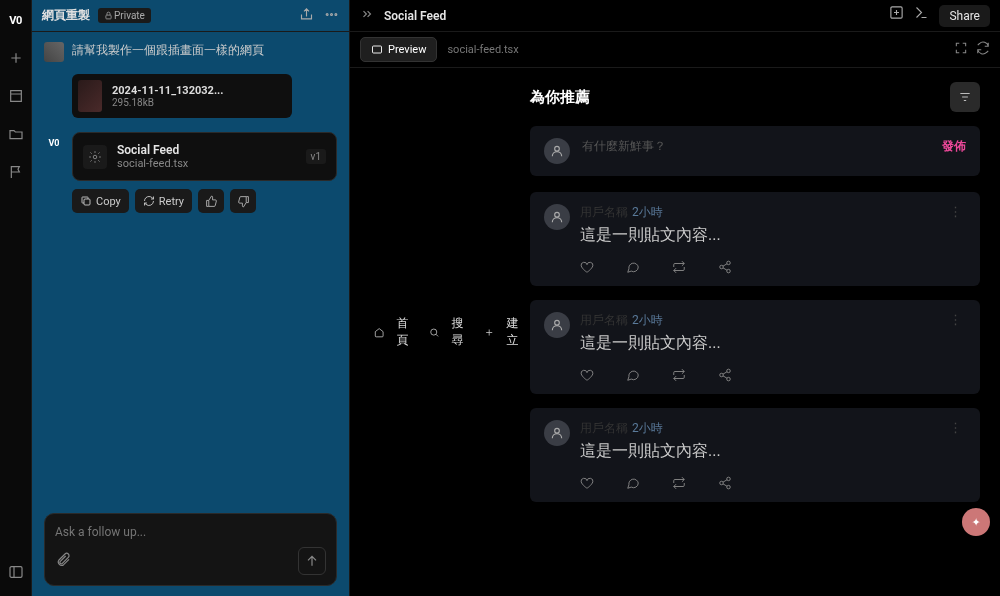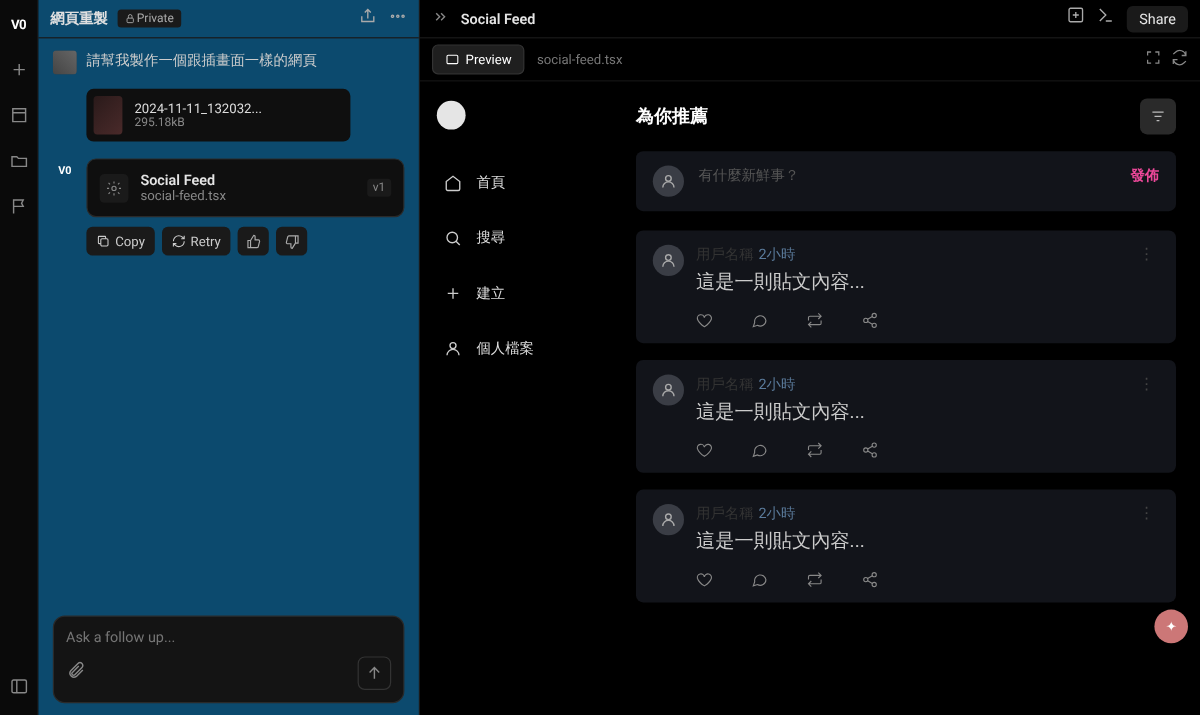--- a/index.html
+++ b/index.html
@@ -15,21 +15,21 @@
 .left-title{font-size:12px;font-weight:600;color:#e0e0e0}
 .badge{font-size:10px;padding:2px 6px;background:#1a1a1a;border-radius:3px;color:#aaa;display:flex;align-items:center;gap:1px}
 .hdr-actions{margin-left:auto;display:flex;gap:10px}
 .hdr-actions svg{width:15px;height:15px;stroke:#aaa;fill:none;stroke-width:1.8}
 .chat{flex:1;overflow-y:auto;padding:10px 12px}
 .msg{display:flex;gap:8px;margin-bottom:12px}
 .avatar{width:20px;height:20px;border-radius:3px;background:#333;flex-shrink:0;background-image:linear-gradient(45deg,#444,#666)}
 .msg-txt{font-size:12px;color:#ccc;line-height:1.4}
 .attachment{margin-left:28px;margin-bottom:14px;display:flex;gap:10px;align-items:center;background:#0f0f0f;padding:6px;border-radius:6px;width:220px}
 .thumb{width:24px;height:32px;background:linear-gradient(135deg,#2a1a1a,#4a2a2a);border-radius:3px;flex-shrink:0}
-.att-name{font-size:11px;color:#ddd;font-weight:400}
+.att-name{font-size:11px;color:#ddd;font-weight:700}
 .att-size{font-size:10px;color:#888}
 .v0-row{display:flex;gap:8px;margin-bottom:8px;align-items:flex-start}
 .v0-badge{width:20px;height:14px;font-size:9px;font-weight:700;color:#fff;display:flex;align-items:center;justify-content:center;margin-top:4px}
 .card{flex:1;background:#0f0f0f;border:1px solid #2a2a2a;border-radius:8px;padding:10px;display:flex;gap:10px;align-items:center}
 .card-icon{width:24px;height:24px;border-radius:4px;background:#1a1a1a;display:flex;align-items:center;justify-content:center}
 .card-icon svg{width:14px;height:14px;stroke:#888;fill:none;stroke-width:1.6}
 .card-title{font-size:12px;font-weight:600;color:#e5e5e5}
 .card-sub{font-size:11px;color:#888}
 .card-ver{margin-left:auto;font-size:10px;color:#888;background:#1a1a1a;padding:2px 5px;border-radius:3px}
 .actions{display:flex;gap:6px;margin-left:28px;margin-top:6px}
@@ -51,21 +51,21 @@
 .ractions svg{width:15px;height:15px;stroke:#aaa;fill:none;stroke-width:1.8}
 .share{font-size:12px;padding:4px 10px;background:#1a1a1a;border-radius:5px;cursor:pointer}
 .tabbar{height:36px;display:flex;align-items:center;padding:0 10px;gap:10px;border-bottom:1px solid #1a1a1a}
 .tab{font-size:11px;padding:5px 10px;border-radius:5px;color:#888;display:flex;align-items:center;gap:5px;cursor:pointer}
 .tab.active{background:#1f1f1f;color:#fff;border:1px solid #333}
 .tab svg{width:12px;height:12px;stroke:currentColor;fill:none;stroke-width:1.8}
 .fname{font-size:11px;color:#777}
 .tactions{margin-left:auto;display:flex;gap:8px}
 .tactions svg{width:14px;height:14px;stroke:#888;fill:none;stroke-width:1.8}
 .preview{flex:1;display:flex;background:#000;overflow:hidden}
-.pnav{width:160px;padding:16px 14px;display:flex;flex-direction:column;gap:15px}
+.pnav{width:160px;padding:16px 14px;display:flex;flex-direction:row;gap:4px}
 .pavatar{width:24px;height:24px;border-radius:50%;background:#e5e5e5;margin-bottom:14px}
 .nitem{display:flex;align-items:center;gap:12px;padding:7px 6px;font-size:12px;color:#ddd;cursor:pointer;border-radius:5px}
 .nitem svg{width:15px;height:15px;stroke:#ccc;fill:none;stroke-width:1.8}
 .feed{flex:1;padding:14px 20px;overflow-y:auto}
 .feed-hdr{display:flex;align-items:center;justify-content:space-between;margin-bottom:14px}
 .feed-title{font-size:15px;font-weight:700;color:#fff}
 .filter{width:30px;height:30px;border-radius:6px;background:#2a2a2a;display:flex;align-items:center;justify-content:center;cursor:pointer}
 .filter svg{width:14px;height:14px;stroke:#bbb;fill:none;stroke-width:1.8}
 .compose{background:#12141a;border-radius:6px;padding:12px 14px;display:flex;align-items:flex-start;gap:12px;margin-bottom:16px}
 .uav{width:26px;height:26px;border-radius:50%;background:#3a3d45;display:flex;align-items:center;justify-content:center;flex-shrink:0}

